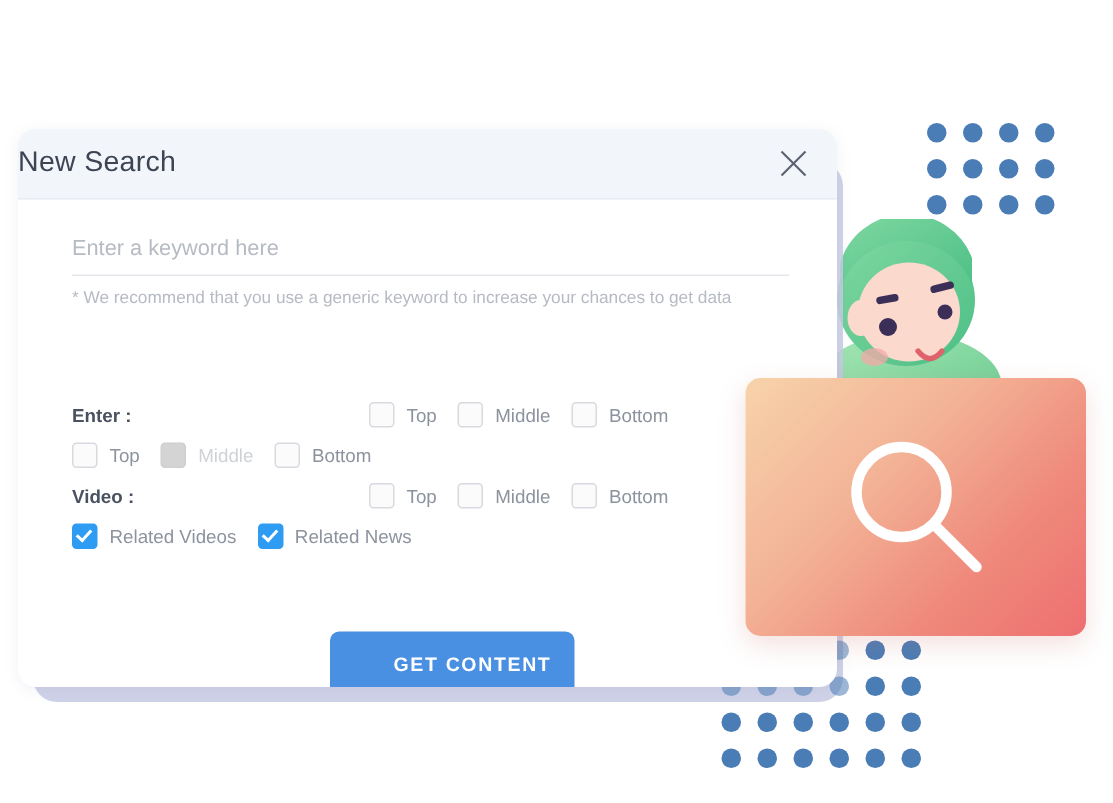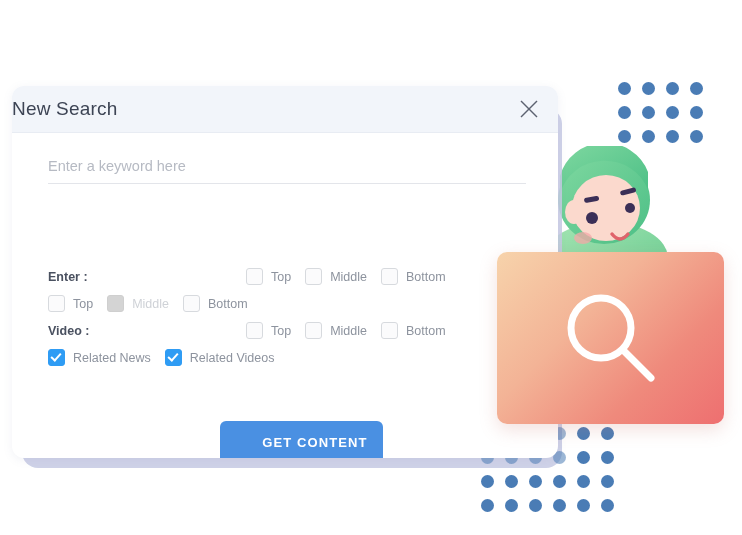--- a/index.html
+++ b/index.html
@@ -324,20 +324,21 @@
           <line x1="3" y1="3" x2="19" y2="19" stroke="#5c6270" stroke-width="1.4"></line>
           <line x1="19" y1="3" x2="3" y2="19" stroke="#5c6270" stroke-width="1.4"></line>
         </svg>
       </div>
     </div>
 
     <div id="dialog-body">
 
       <div id="search-field-wrap">
         <input id="search-input" type="text" placeholder="Enter a keyword here" style="">
+        <div id="helper-text">* We recommend that you use a generic keyword to increase your chances to get data</div>
       </div>
 
       <div id="options">
 
         <div class="opt-row">
           <div class="opt-label">Enter :</div>
           <div class="opt-choices">
             <label class="choice">
               <span class="cbx"></span>
               <span class="choice-label">Top</span>
@@ -385,25 +386,25 @@
               <span class="cbx"></span>
               <span class="choice-label">Bottom</span>
             </label>
           </div>
         </div>
 
         <div class="opt-row">
           <div class="opt-choices">
             <label class="choice">
               <span class="cbx checked"></span>
+              <span class="choice-label">Related Videos</span>
+            </label>
+            <label class="choice">
+              <span class="cbx checked"></span>
               <span class="choice-label">Related News</span>
-            </label>
-            <label class="choice">
-              <span class="cbx checked"></span>
-              <span class="choice-label">Related Videos</span>
             </label>
           </div>
         </div>
 
       </div>
 
       <button id="submit-button">GET CONTENT</button>
 
     </div>
   </div>

